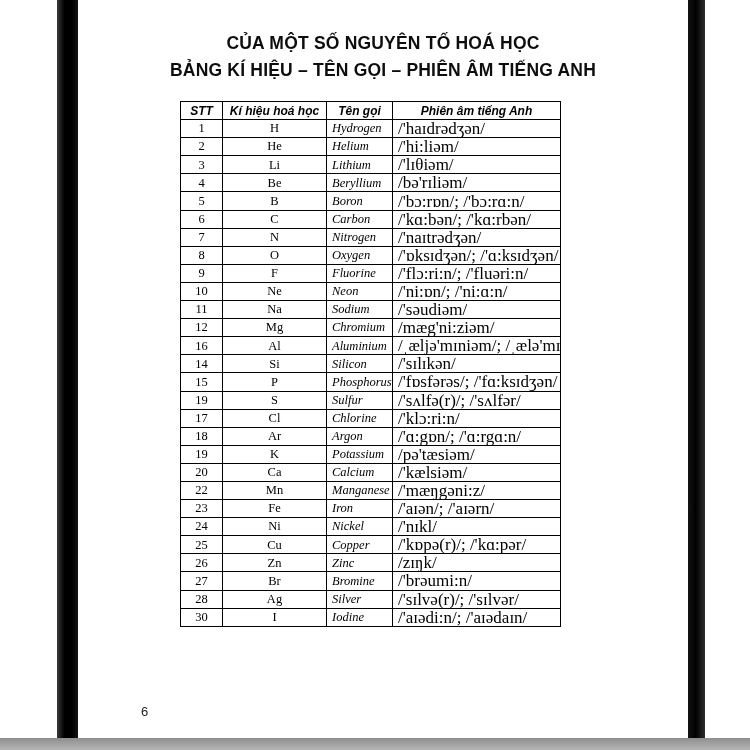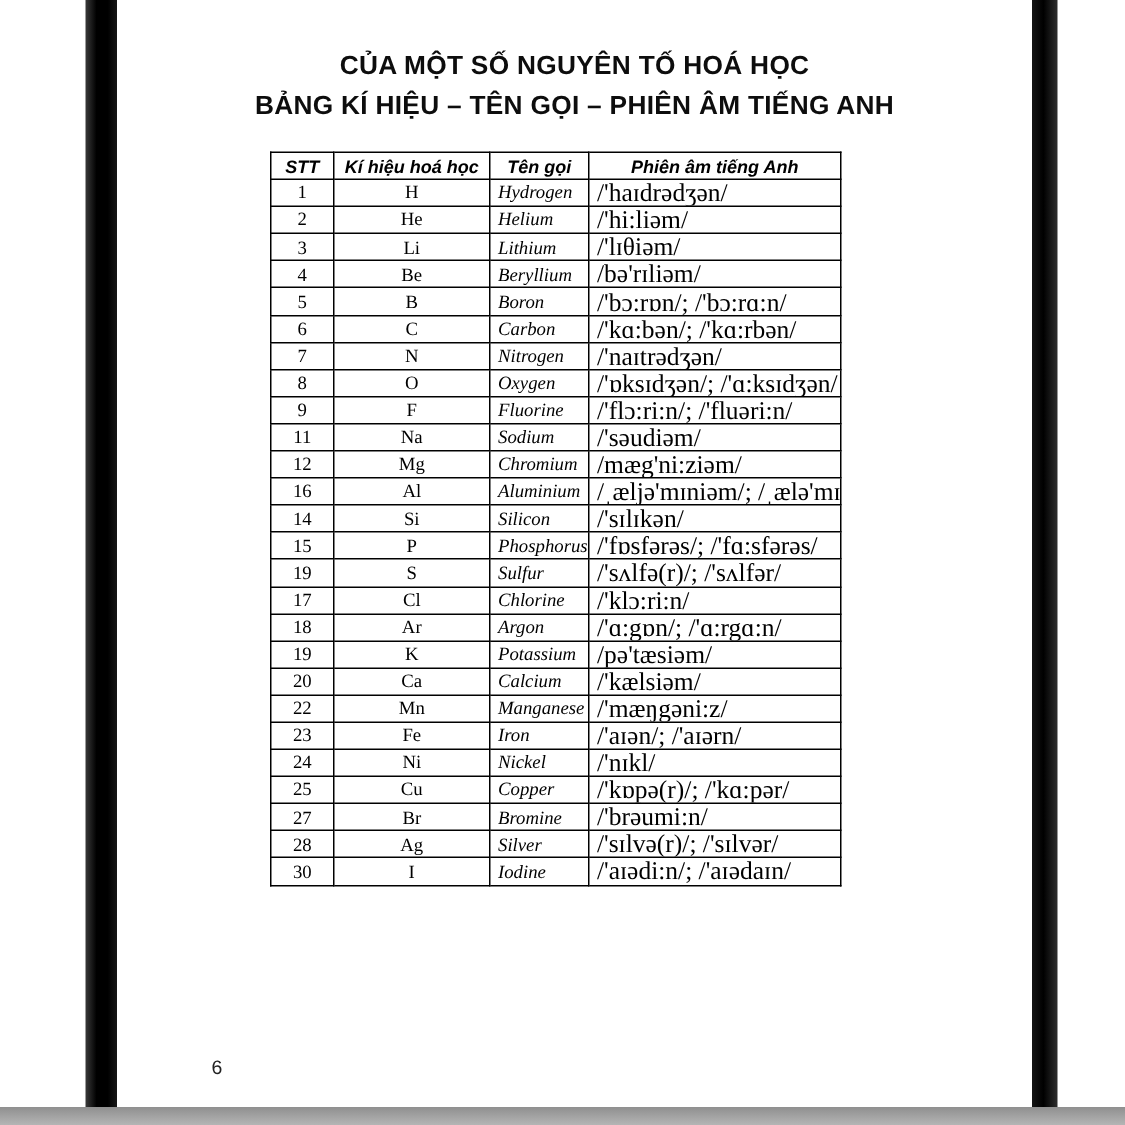--- a/index.html
+++ b/index.html
@@ -135,20 +135,26 @@
         <td>Oxygen</td>
         <td>/'ɒksɪdʒən/; /'ɑ:ksɪdʒən/</td>
       </tr>
       <tr>
         <td>9</td>
         <td>F</td>
         <td>Fluorine</td>
         <td>/'flɔ:ri:n/; /'fluəri:n/</td>
       </tr>
       <tr>
+        <td>10</td>
+        <td>Ne</td>
+        <td>Neon</td>
+        <td>/'ni:ɒn/; /'ni:ɑ:n/</td>
+      </tr>
+      <tr>
         <td>11</td>
         <td>Na</td>
         <td>Sodium</td>
         <td>/'səudiəm/</td>
       </tr>
       <tr>
         <td>12</td>
         <td>Mg</td>
         <td>Chromium</td>
         <td>/mæg'ni:ziəm/</td>
@@ -162,21 +168,21 @@
       <tr>
         <td>14</td>
         <td>Si</td>
         <td>Silicon</td>
         <td>/'sɪlɪkən/</td>
       </tr>
       <tr>
         <td>15</td>
         <td>P</td>
         <td>Phosphorus</td>
-        <td>/'fɒsfərəs/; /'fɑ:sfərəs/</td>
+        <td>/'fɒsfərəs/; /'fɑ:ksɪdʒən/</td>
       </tr>
       <tr>
         <td>19</td>
         <td>S</td>
         <td>Sulfur</td>
         <td>/'sʌlfə(r)/; /'sʌlfər/</td>
       </tr>
       <tr>
         <td>17</td>
         <td>Cl</td>
@@ -219,20 +225,26 @@
         <td>Nickel</td>
         <td>/'nɪkl/</td>
       </tr>
       <tr>
         <td>25</td>
         <td>Cu</td>
         <td>Copper</td>
         <td>/'kɒpə(r)/; /'kɑ:pər/</td>
       </tr>
       <tr>
+        <td>26</td>
+        <td>Zn</td>
+        <td>Zinc</td>
+        <td>/zɪŋk/</td>
+      </tr>
+      <tr>
         <td>27</td>
         <td>Br</td>
         <td>Bromine</td>
         <td>/'brəumi:n/</td>
       </tr>
       <tr>
         <td>28</td>
         <td>Ag</td>
         <td>Silver</td>
         <td>/'sɪlvə(r)/; /'sɪlvər/</td>

